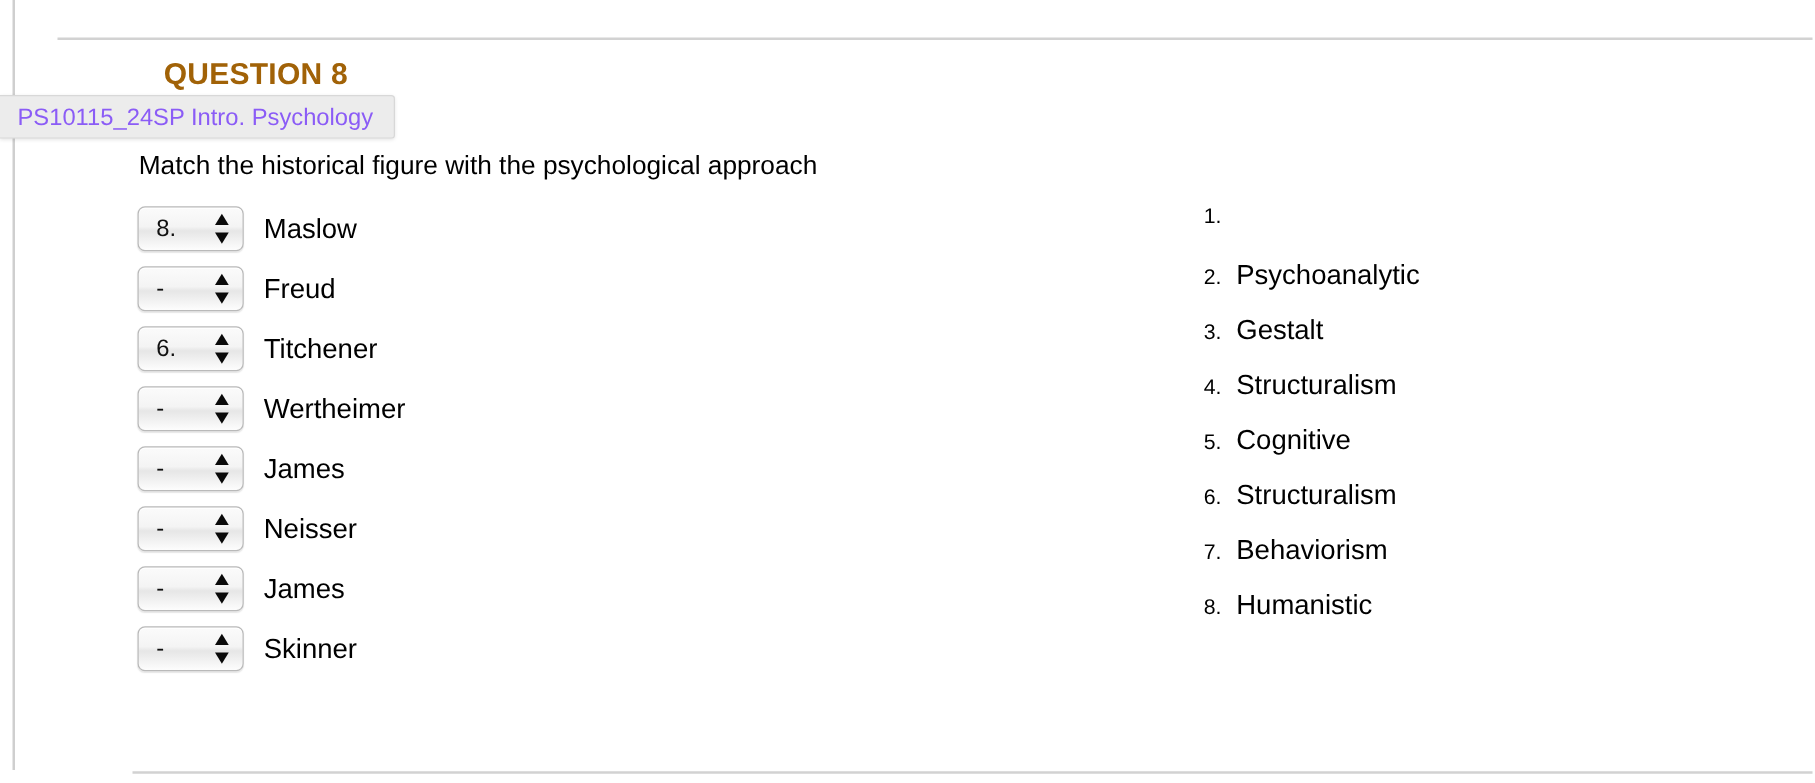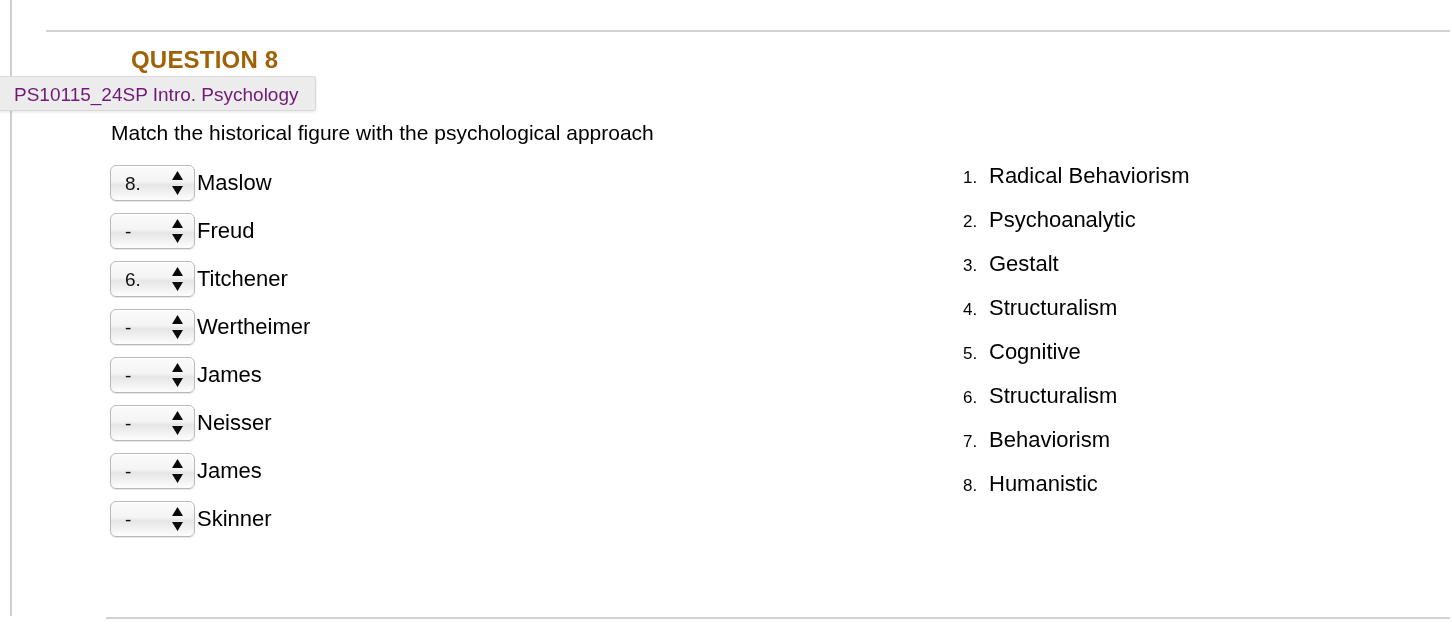--- a/index.html
+++ b/index.html
@@ -61,21 +61,21 @@
     height: 35px;
     line-height: 35px;
     padding: 0 16px 12px 14px;
     box-sizing: border-box;
     background: #ececec;
     border: 1px solid #d8d8d8;
     border-left: none;
     border-radius: 0 3px 3px 0;
     box-shadow: 0 1px 3px rgba(0,0,0,0.10);
     font-size: 19px;
-    color: #701a75;
+    color: #8b5cf6;
     white-space: nowrap;
   }
 
   
   .prompt {
     position: absolute;
     left: 111px;
     top: 121px;
     font-size: 21px;
     color: #000000;
@@ -118,21 +118,21 @@
   .match-select .stepper-icon {
     position: absolute;
     right: 10px;
     top: 50%;
     transform: translateY(-50%);
     width: 13px;
     height: 26px;
     display: block;
   }
   .match-label {
-    margin-left: 2px;
+    margin-left: 16px;
     font-size: 22px;
     color: #000;
     white-space: nowrap;
   }
 
   
   .options-list {
     position: absolute;
     left: 963px;
     top: 163px;
@@ -247,21 +247,20 @@
             <polygon points="6.5,25 12,16 1,16" fill="#0a0a0a"></polygon>
           </svg></span>
       </div>
       <span class="match-label">Skinner</span>
     </div>
   </div>
 
 <div class="options-list">
     <div class="option-row">
       <span class="option-num">1.</span>
-      <span class="option-text">Radical Behaviorism</span>
     </div>
     <div class="option-row">
       <span class="option-num">2.</span>
       <span class="option-text">Psychoanalytic</span>
     </div>
     <div class="option-row">
       <span class="option-num">3.</span>
       <span class="option-text">Gestalt</span>
     </div>
     <div class="option-row">

